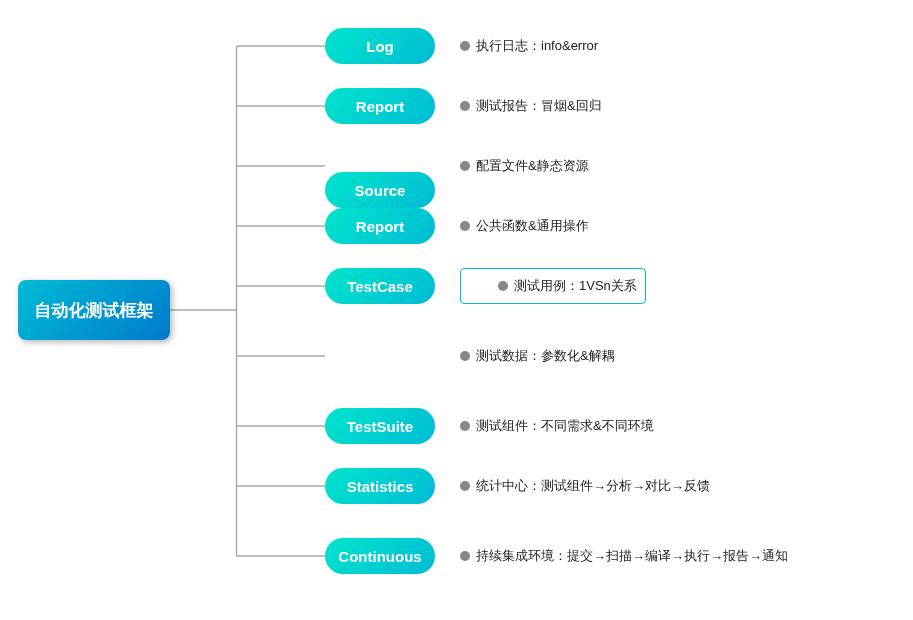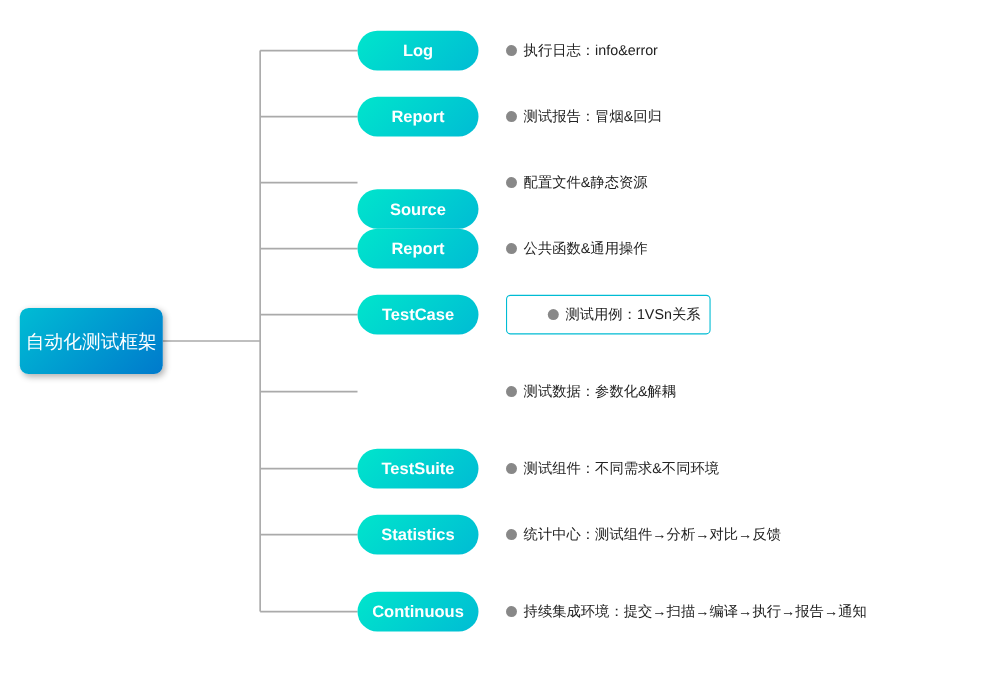--- a/index.html
+++ b/index.html
@@ -15,30 +15,30 @@
       position: relative;
       width: 913px;
       height: 620px;
     }
     
     .root-node {
       position: absolute;
       left: 18px;
       top: 50%;
       transform: translateY(-50%);
-      width: 130px;
+      width: 152px;
       height: 60px;
       background: linear-gradient(135deg, #00bcd4, #007acc);
       border-radius: 8px;
       display: flex;
       align-items: center;
       justify-content: center;
       color: #fff;
       font-size: 17px;
-      font-weight: normal;
+      font-weight: bold;
       box-shadow: 2px 2px 6px rgba(0,0,0,0.3);
       z-index: 10;
     }
     
     .branch-node {
       position: absolute;
       width: 110px;
       height: 36px;
       background: linear-gradient(135deg, #00e5cc, #00bcd4);
       border-radius: 18px;

